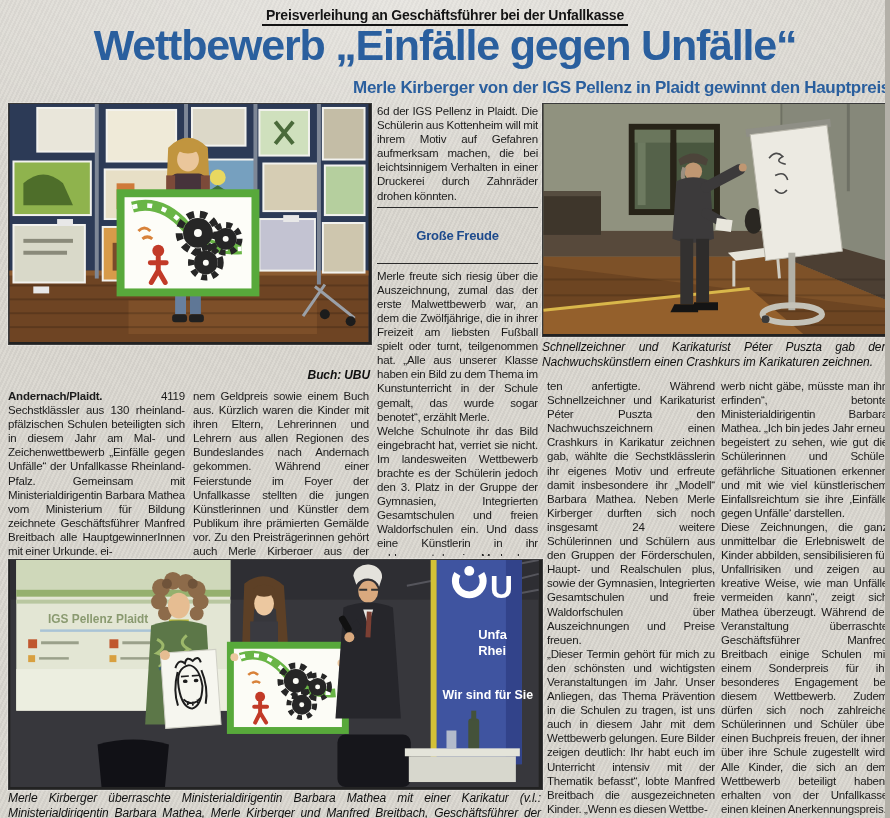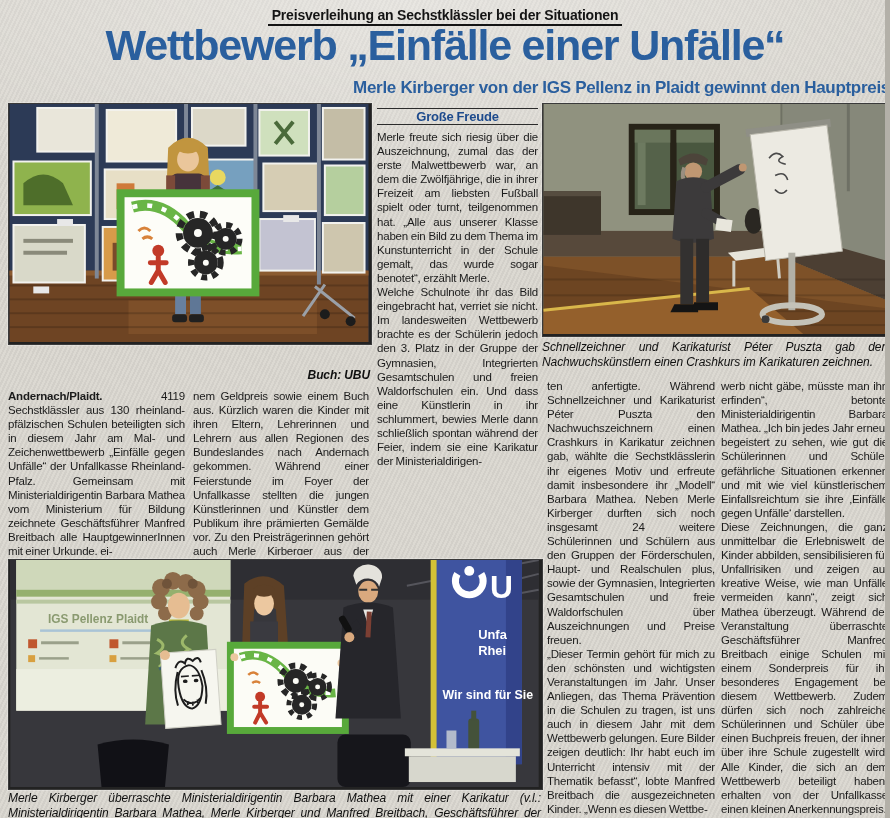--- a/index.html
+++ b/index.html
@@ -42,34 +42,34 @@
     color:var(--ink);text-align:justify;overflow:hidden;}
   .col p{margin:0;}
   #col1{left:8px;top:389px;width:177px;height:166px;}
   #col2{left:193px;top:389px;width:176px;height:166px;}
   #col3{left:377px;top:104px;width:161px;height:452px;}
   #col4{left:547px;top:379px;width:168px;height:439px;}
   #col5{left:721px;top:379px;width:167px;height:439px;}
   .lead{font-weight:bold;margin-top:8px;}
   .sec-head{border-top:1.5px solid #2b2b2b;border-bottom:1.5px solid #2b2b2b;
     color:var(--section-blue);font-weight:bold;font-size:13px;line-height:15px;
-    text-align:center;padding:0 0;margin:4px 0 5px;}
+    text-align:center;padding:20px 0;margin:4px 0 5px;}
   
   .edge-strip{right:0;top:0;width:5px;height:818px;background:#b3b0a8;}
   .swirl{top:120px;right:40px;width:170px;height:80px;border:3px solid rgba(230,228,222,.55);
     border-color:transparent transparent rgba(225,222,215,.6) rgba(225,222,215,.45);
     border-radius:50%;transform:rotate(-12deg);}
 </style>
 </head>
 <body>
 
 <div class="abs kicker-wrap">
-  <span class="kicker">Preisverleihung an Sechstklässler bei der Situationen</span>
-</div>
-<div class="abs headline">Wettbewerb „Einfälle einer Unfälle“</div>
+  <span class="kicker">Preisverleihung an Geschäftsführer bei der Unfallkasse</span>
+</div>
+<div class="abs headline">Wettbewerb „Einfälle gegen Unfälle“</div>
 <div class="abs subhead">Merle Kirberger von der IGS Pellenz in Plaidt gewinnt den Hauptpreis</div>
 <div class="abs swirl"></div>
 
 <div class="abs photo" id="photo1">
 <svg width="360" height="238" viewBox="0 0 362 240">
   <rect width="362" height="240" fill="#2c3a56"></rect>
   <rect y="168" width="362" height="72" fill="#6e4423"></rect>
   <rect y="168" width="362" height="5" fill="#8a5a30"></rect>
   <rect x="120" y="198" width="190" height="34" fill="#7d4f29"></rect>
   <g fill="#000" opacity="0.16">
@@ -325,20 +325,21 @@
 
 <div class="abs col" id="col1">
   <p><span class="lead">Andernach/Plaidt.</span><span> 4119 Sechstklässler aus 130 rheinland-pfälzischen Schulen beteiligten sich in diesem Jahr am Mal- und Zeichenwettbewerb „Einfälle gegen Unfälle“ der Unfallkasse Rheinland-Pfalz. Gemeinsam mit Ministerialdirigentin Barbara Mathea vom Ministerium für Bildung zeichnete Geschäftsführer Manfred Breitbach alle HauptgewinnerInnen mit einer Urkunde, ei-</span></p>
 </div>
 
 <div class="abs col" id="col2">
   <p>nem Geldpreis sowie einem Buch aus. Kürzlich waren die Kinder mit ihren Eltern, Lehrerinnen und Lehrern aus allen Regionen des Bundeslandes nach Andernach gekommen. Während einer Feierstunde im Foyer der Unfallkasse stellten die jungen Künstlerinnen und Künstler dem Publikum ihre prämierten Gemälde vor. Zu den Preisträgerinnen gehört auch Merle Kirberger aus der Klasse</p>
 </div>
 
 <div class="abs col" id="col3">
+  <p>6d der IGS Pellenz in Plaidt. Die Schülerin aus Kottenheim will mit ihrem Motiv auf Gefahren aufmerksam machen, die bei leichtsinnigem Verhalten in einer Druckerei durch Zahnräder drohen könnten.</p>
   <div class="sec-head">Große Freude</div>
   <p>Merle freute sich riesig über die Auszeichnung, zumal das der erste Malwettbewerb war, an dem die Zwölfjährige, die in ihrer Freizeit am liebsten Fußball spielt oder turnt, teilgenommen hat. „Alle aus unserer Klasse haben ein Bild zu dem Thema im Kunstunterricht in der Schule gemalt, das wurde sogar benotet“, erzählt Merle.</p>
   <p>Welche Schulnote ihr das Bild eingebracht hat, verriet sie nicht. Im landesweiten Wettbewerb brachte es der Schülerin jedoch den 3. Platz in der Gruppe der Gymnasien, Integrierten Gesamtschulen und freien Waldorfschulen ein. Und dass eine Künstlerin in ihr schlummert, bewies Merle dann schließlich spontan während der Feier, indem sie eine Karikatur der Ministerialdirigen-</p>
 </div>
 
 <div class="abs col" id="col4">
   <p>ten anfertigte. Während Schnellzeichner und Karikaturist Péter Puszta den Nachwuchszeichnern einen Crashkurs in Karikatur zeichnen gab, wählte die Sechstklässlerin ihr eigenes Motiv und erfreute damit insbesondere ihr „Modell“ Barbara Mathea. Neben Merle Kirberger durften sich noch insgesamt 24 weitere Schülerinnen und Schülern aus den Gruppen der Förderschulen, Haupt- und Realschulen plus, sowie der Gymnasien, Integrierten Gesamtschulen und freie Waldorfschulen über Auszeichnungen und Preise freuen.</p>
   <p>„Dieser Termin gehört für mich zu den schönsten und wichtigsten Veranstaltungen im Jahr. Unser Anliegen, das Thema Prävention in die Schulen zu tragen, ist uns auch in diesem Jahr mit dem Wettbewerb gelungen. Eure Bilder zeigen deutlich: Ihr habt euch im Unterricht intensiv mit der Thematik befasst“, lobte Manfred Breitbach die ausgezeichneten Kinder. „Wenn es diesen Wettbe-</p>
 </div>
 

